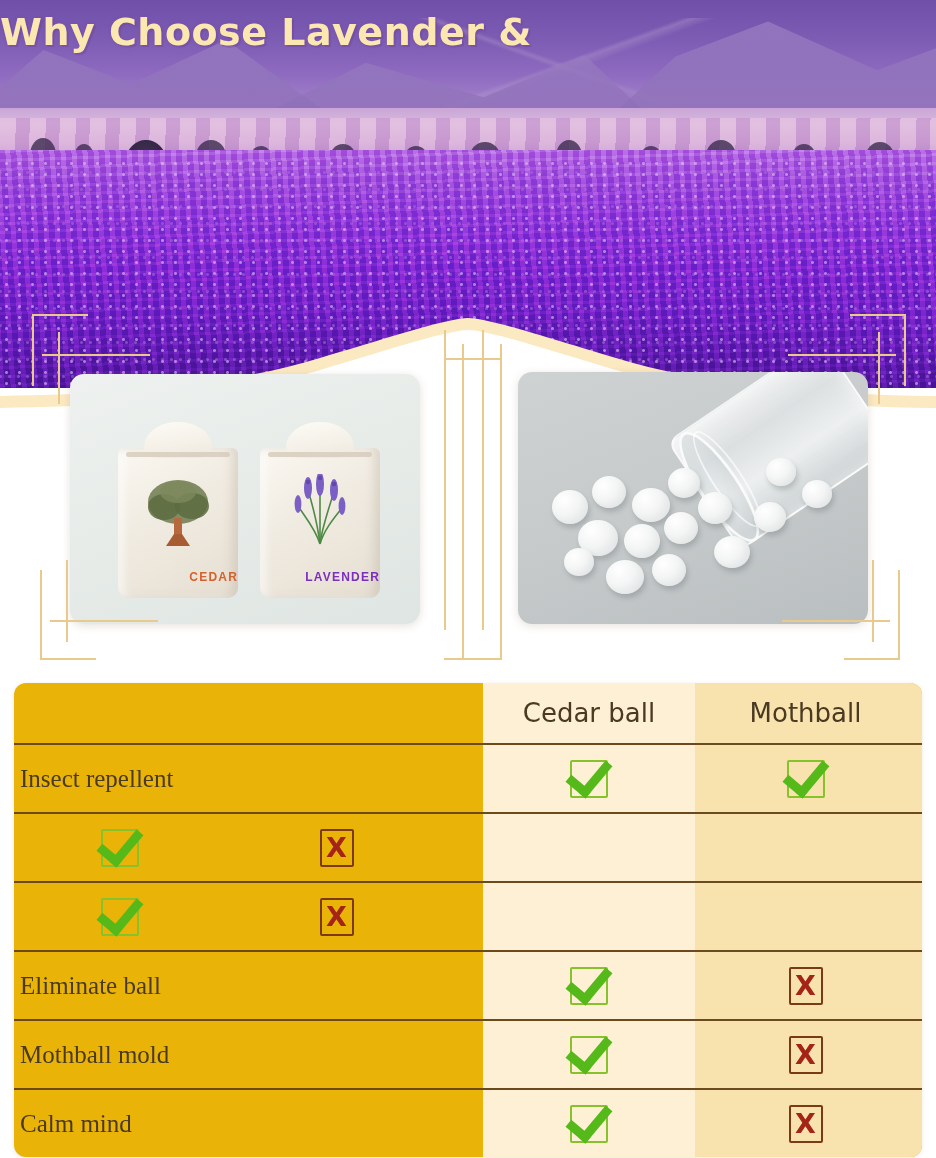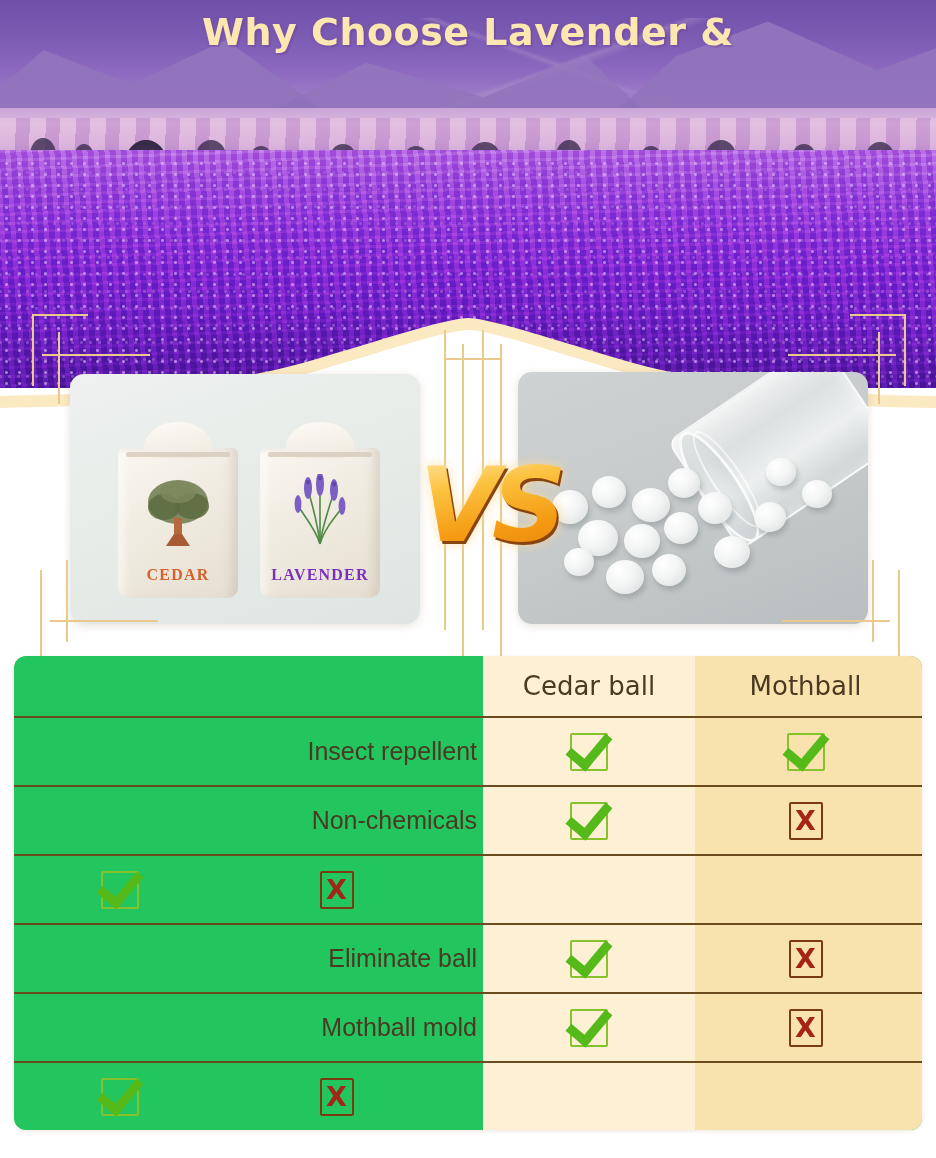--- a/index.html
+++ b/index.html
@@ -149,21 +149,20 @@
     background-size: 13px 11px, 9px 17px;
     background-position: 0 0, 5px 6px;
     opacity: .7;
   }
 
   
   .title {
     position: absolute;
     left: 0; top: 8px;
     width: 936px;
-    text-align: center;
     z-index: 6;
     font-family: "DejaVu Sans", sans-serif;
     font-weight: bold;
     font-size: 38px;
     line-height: 48px;
     letter-spacing: .5px;
     color: #fbe7b0;
     text-shadow:
       0 0 3px rgba(120,70,160,.55),
       2px 2px 0 rgba(110,65,150,.35);
@@ -246,24 +245,24 @@
     position: absolute;
     top: 4px; left: 8px; right: 8px;
     height: 5px;
     background: rgba(214,203,186,.8);
     border-radius: 3px;
   }
   .sachet-label {
     position: absolute;
     left: 0; right: 0;
     bottom: 14px;
-    text-align: center;
-    font-family: Liberation Serif, serif;
+    text-align: right;
+    font-family: Liberation Sans, sans-serif;
     font-weight: bold;
-    font-size: 16px;
+    font-size: 12px;
     letter-spacing: 1.2px;
   }
   .label-cedar { color: #d4622e; }
   .label-lavender { color: #7b2fbe; }
 
   .cedar-tree {
     position: absolute;
     left: 50%; top: 26px;
     margin-left: -34px;
     width: 68px; height: 72px;
@@ -341,26 +340,26 @@
     background-clip: text;
     color: transparent;
     text-shadow: 0 0 0 rgba(0,0,0,0);
     filter: drop-shadow(2px 3px 0 #8a4410) drop-shadow(0 0 6px rgba(255,220,150,.8));
   }
 
   
   .table {
     position: absolute;
     left: 14px;
-    top: 656px;
+    top: 683px;
     width: 908px;
     z-index: 8;
     border-radius: 12px;
     overflow: hidden;
-    background: #22c55e;
+    background: #eab308;
     box-shadow: 0 1px 4px rgba(150,120,70,.18);
   }
   .col-shade-cedar {
     position: absolute;
     left: 469px; top: 0;
     width: 212px; height: 100%;
     background: #fdf0d5;
     z-index: 0;
   }
   .col-shade-moth {
@@ -375,22 +374,22 @@
     z-index: 1;
     display: flex;
     align-items: center;
     border-top: 2px solid #6b4a1d;
   }
   .trow.head {
     border-top: none;
   }
   .cell-label {
     width: 469px;
-    text-align: right;
-    font-family: Liberation Sans, sans-serif;
+    text-align: left;
+    font-family: Liberation Serif, serif;
     font-size: 25px;
     color: #4a3a22;
     padding: 0 6px;
     box-sizing: border-box;
   }
   .cell-mark {
     width: 212px;
     text-align: center;
   }
   .cell-mark.moth { width: 221px; }
@@ -577,21 +576,20 @@
       <div class="mothball" style="left:134px; top:182px; width:34px; height:32px;"></div>
       <div class="mothball" style="left:180px; top:120px; width:34px; height:32px;"></div>
       <div class="mothball" style="left:196px; top:164px; width:36px; height:32px;"></div>
       <div class="mothball" style="left:236px; top:130px; width:32px; height:30px;"></div>
       <div class="mothball" style="left:248px; top:86px;  width:30px; height:28px;"></div>
       <div class="mothball" style="left:284px; top:108px; width:30px; height:28px;"></div>
       <div class="mothball" style="left:46px;  top:176px; width:30px; height:28px;"></div>
     </div>
   </div>
 
-  <div class="vs">VS</div>
 
   <div class="table">
     <div class="col-shade-cedar"></div>
     <div class="col-shade-moth"></div>
 
     <div class="trow head">
       <div class="cell-label"></div>
       <div class="cell-mark cell-head">Cedar ball</div>
       <div class="cell-mark moth cell-head">Mothball</div>
     </div>
@@ -600,21 +598,20 @@
       <div class="cell-label">Insect repellent</div>
       <div class="cell-mark">
         <span class="mark-check"></span>
       </div>
       <div class="cell-mark moth">
         <span class="mark-check"></span>
       </div>
     </div>
 
     <div class="trow body">
-      <div class="cell-label">Non-chemicals</div>
       <div class="cell-mark">
         <span class="mark-check"></span>
       </div>
       <div class="cell-mark moth">
         <span class="mark-x">X</span>
       </div>
     </div>
 
     <div class="trow body">
       <div class="cell-mark">
@@ -639,20 +636,21 @@
       <div class="cell-label">Mothball mold</div>
       <div class="cell-mark">
         <span class="mark-check"></span>
       </div>
       <div class="cell-mark moth">
         <span class="mark-x">X</span>
       </div>
     </div>
 
     <div class="trow body">
+      <div class="cell-label">Calm mind</div>
       <div class="cell-mark">
         <span class="mark-check"></span>
       </div>
       <div class="cell-mark moth">
         <span class="mark-x">X</span>
       </div>
     </div>
   </div>
 
 </div>

